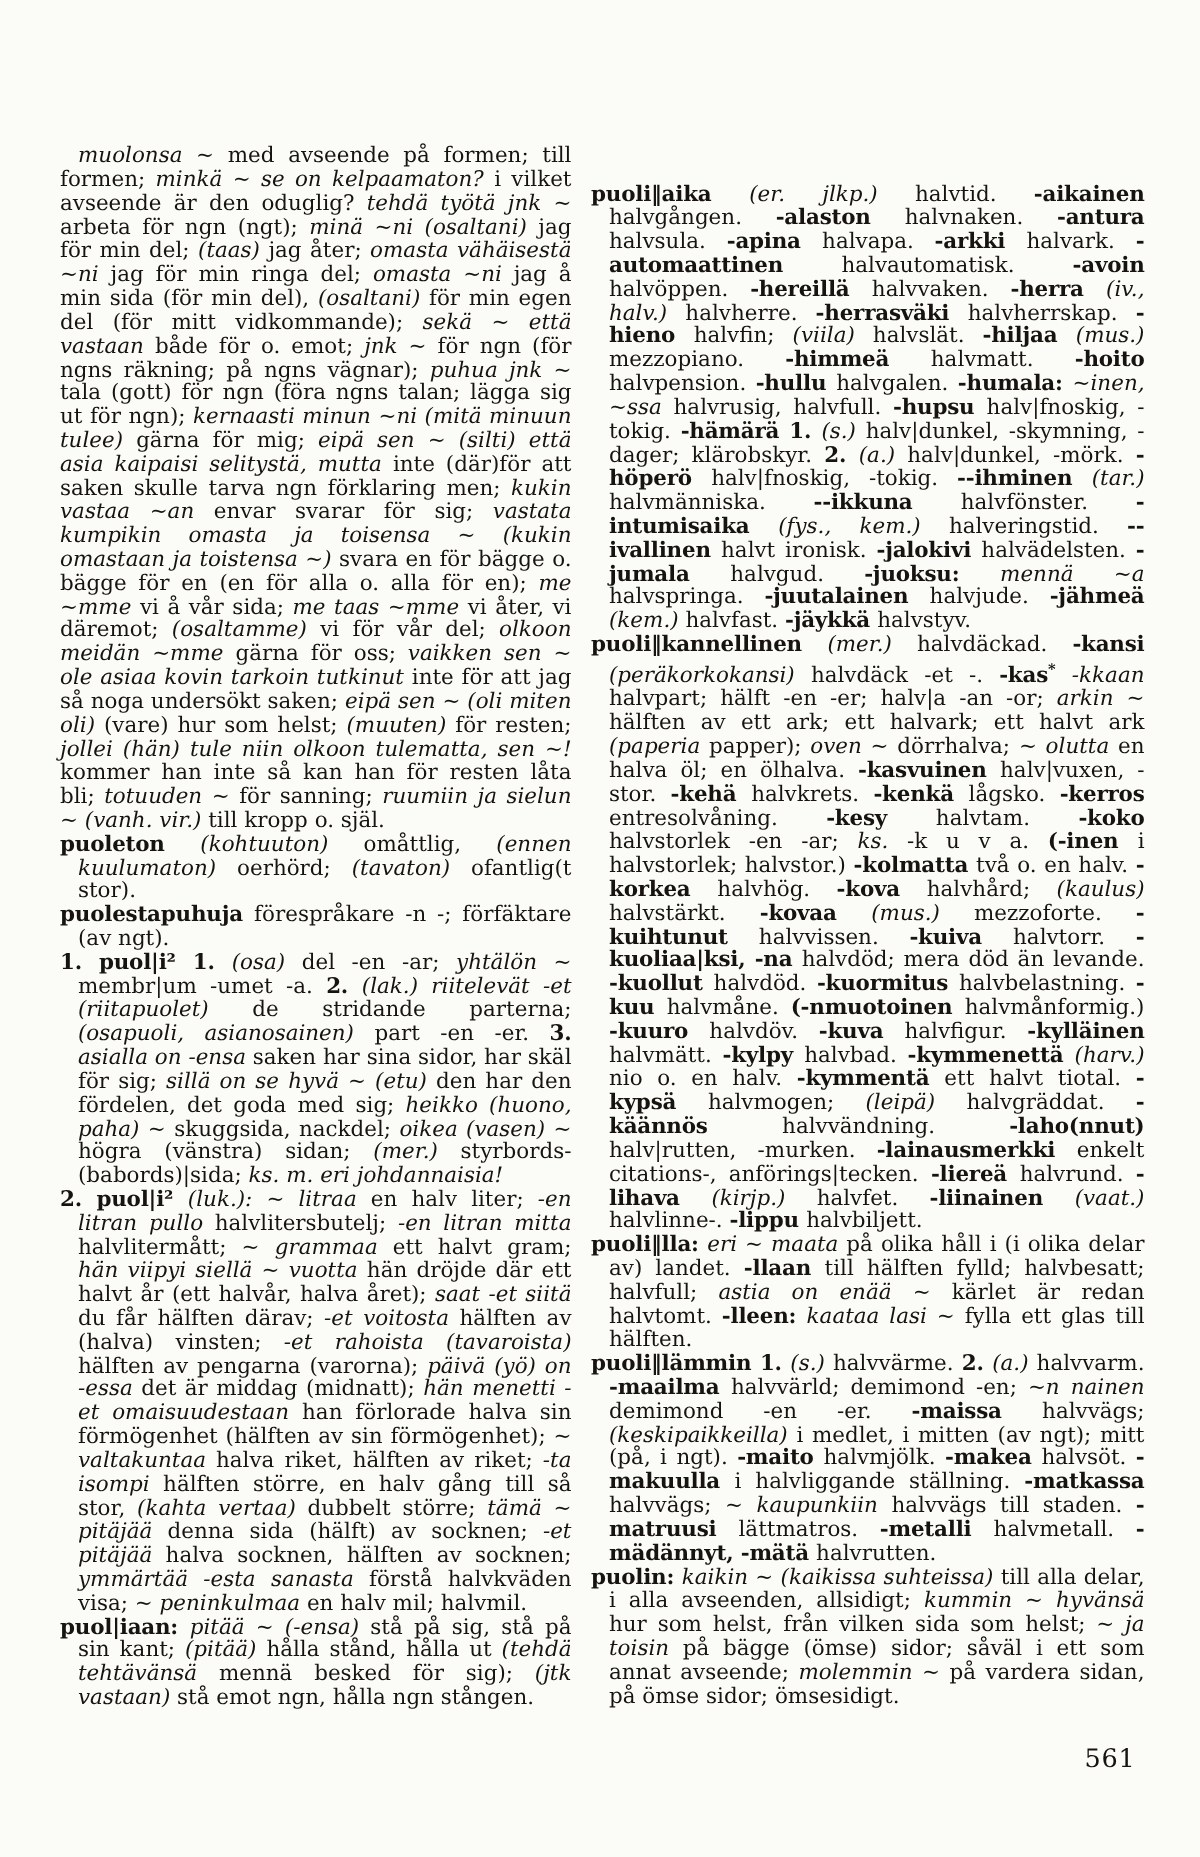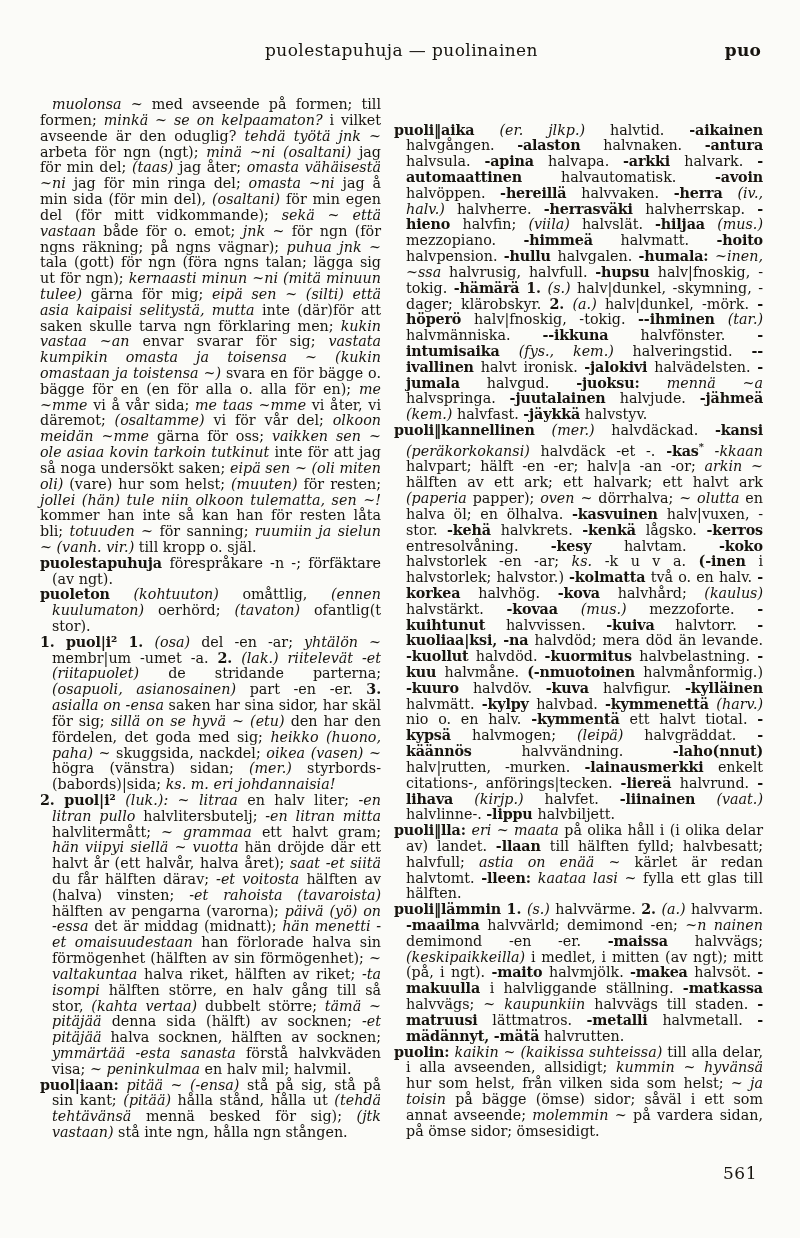--- a/index.html
+++ b/index.html
@@ -40,33 +40,29 @@
   .sup { vertical-align:super; font-size:68%; font-weight:bold; }
   .pageno {
     position:absolute; top:1163px; right:43px;
     font-size:17px; letter-spacing:.5px;
   }
 </style>
 </head>
 <body>
 
 <div class="page">
-  <div class="running-head">
-    <div class="title">puolestapuhuja — puolinainen</div>
-    <div class="guide">puo</div>
-  </div>
 
   <div class="body-block">
     <div class="col left" lang="sv">
         <p class="entry cont"><span class="i">muolonsa ~ </span><span>med avseende på formen; till formen; </span><span class="i">minkä ~ se on kelpaamaton? </span><span>i vilket avseende är den oduglig? </span><span class="i">tehdä työtä jnk ~ </span><span>arbeta för ngn (ngt); </span><span class="i">minä ~ni (osaltani) </span><span>jag för min del; </span><span class="i">(taas) </span><span>jag åter; </span><span class="i">omasta vähäisestä ~ni </span><span>jag för min ringa del; </span><span class="i">omasta ~ni </span><span>jag å min sida (för min del), </span><span class="i">(osaltani) </span><span>för min egen del (för mitt vidkommande); </span><span class="i">sekä ~ että vastaan </span><span>både för o. emot; </span><span class="i">jnk ~ </span><span>för ngn (för ngns räkning; på ngns vägnar); </span><span class="i">puhua jnk ~ </span><span>tala (gott) för ngn (föra ngns talan; lägga sig ut för ngn); </span><span class="i">kernaasti minun ~ni (mitä minuun tulee) </span><span>gärna för mig; </span><span class="i">eipä sen ~ (silti) että asia kaipaisi selitystä, mutta </span><span>inte (där)för att saken skulle tarva ngn förklaring men; </span><span class="i">kukin vastaa ~an </span><span>envar svarar för sig; </span><span class="i">vastata kumpikin omasta ja toisensa ~ (kukin omastaan ja toistensa ~) </span><span>svara en för bägge o. bägge för en (en för alla o. alla för en); </span><span class="i">me ~mme </span><span>vi å vår sida; </span><span class="i">me taas ~mme </span><span>vi åter, vi däremot; </span><span class="i">(osaltamme) </span><span>vi för vår del; </span><span class="i">olkoon meidän ~mme </span><span>gärna för oss; </span><span class="i">vaikken sen ~ ole asiaa kovin tarkoin tutkinut </span><span>inte för att jag så noga undersökt saken; </span><span class="i">eipä sen ~ (oli miten oli) </span><span>(vare) hur som helst; </span><span class="i">(muuten) </span><span>för resten; </span><span class="i">jollei (hän) tule niin olkoon tulematta, sen ~! </span><span>kommer han inte så kan han för resten låta bli; </span><span class="i">totuuden ~ </span><span>för sanning; </span><span class="i">ruumiin ja sielun ~ (vanh. vir.) </span><span>till kropp o. själ.</span></p>
+        <p class="entry"><span class="b">puoleton </span><span class="i">(kohtuuton) </span><span>omåttlig, </span><span class="i">(ennen kuulumaton) </span><span>oerhörd; </span><span class="i">(tavaton) </span><span>ofantlig(t stor).</span></p>
         <p class="entry"><span class="b">puolestapuhuja </span><span>förespråkare -n -; förfäktare (av ngt).</span></p>
-        <p class="entry"><span class="b">puoleton </span><span class="i">(kohtuuton) </span><span>omåttlig, </span><span class="i">(ennen kuulumaton) </span><span>oerhörd; </span><span class="i">(tavaton) </span><span>ofantlig(t stor).</span></p>
         <p class="entry"><span class="b">1. puol|i² 1. </span><span class="i">(osa) </span><span>del -en -ar; </span><span class="i">yhtälön ~ </span><span>membr|um -umet -a. </span><span class="b">2. </span><span class="i">(lak.) riitelevät -et (riitapuolet) </span><span>de stridande parterna; </span><span class="i">(osapuoli, asianosainen) </span><span>part -en -er. </span><span class="b">3. </span><span class="i">asialla on -ensa </span><span>saken har sina sidor, har skäl för sig; </span><span class="i">sillä on se hyvä ~ (etu) </span><span>den har den fördelen, det goda med sig; </span><span class="i">heikko (huono, paha) ~ </span><span>skuggsida, nackdel; </span><span class="i">oikea (vasen) ~ </span><span>högra (vänstra) sidan; </span><span class="i">(mer.) </span><span>styrbords- (babords)|sida; </span><span class="i">ks. m. eri johdannaisia!</span></p>
         <p class="entry"><span class="b">2. puol|i² </span><span class="i">(luk.): ~ litraa </span><span>en halv liter; </span><span class="i">-en litran pullo </span><span>halvlitersbutelj; </span><span class="i">-en litran mitta </span><span>halvlitermått; </span><span class="i">~ grammaa </span><span>ett halvt gram; </span><span class="i">hän viipyi siellä ~ vuotta </span><span>hän dröjde där ett halvt år (ett halvår, halva året); </span><span class="i">saat -et siitä </span><span>du får hälften därav; </span><span class="i">-et voitosta </span><span>hälften av (halva) vinsten; </span><span class="i">-et rahoista (tavaroista) </span><span>hälften av pengarna (varorna); </span><span class="i">päivä (yö) on -essa </span><span>det är middag (midnatt); </span><span class="i">hän menetti -et omaisuudestaan </span><span>han förlorade halva sin förmögenhet (hälften av sin förmögenhet); </span><span class="i">~ valtakuntaa </span><span>halva riket, hälften av riket; </span><span class="i">-ta isompi </span><span>hälften större, en halv gång till så stor, </span><span class="i">(kahta vertaa) </span><span>dubbelt större; </span><span class="i">tämä ~ pitäjää </span><span>denna sida (hälft) av socknen; </span><span class="i">-et pitäjää </span><span>halva socknen, hälften av socknen; </span><span class="i">ymmärtää -esta sanasta </span><span>förstå halvkväden visa; </span><span class="i">~ peninkulmaa </span><span>en halv mil; halvmil.</span></p>
-        <p class="entry"><span class="b">puol|iaan: </span><span class="i">pitää ~ (-ensa) </span><span>stå på sig, stå på sin kant; </span><span class="i">(pitää) </span><span>hålla stånd, hålla ut </span><span class="i">(tehdä tehtävänsä </span><span>mennä besked för sig); </span><span class="i">(jtk vastaan) </span><span>stå inte ngn, hålla ngn stången.</span></p>
+        <p class="entry"><span class="b">puol|iaan: </span><span class="i">pitää ~ (-ensa) </span><span>stå på sig, stå på sin kant; </span><span class="i">(pitää) </span><span>hålla stånd, hålla ut </span><span class="i">(tehdä tehtävänsä </span><span>mennä besked för sig); </span><span class="i">(jtk vastaan) </span><span>stå emot ngn, hålla ngn stången.</span></p>
       </div>
     <div class="rule"></div>
     <div class="col right" lang="sv">
         <p class="entry"><span class="b">puoli‖aika </span><span class="i">(er. jlkp.) </span><span>halvtid. </span><span class="b">-aikainen </span><span>halvgången. </span><span class="b">-alaston </span><span>halvnaken. </span><span class="b">-antura </span><span>halvsula. </span><span class="b">-apina </span><span>halvapa. </span><span class="b">-arkki </span><span>halvark. </span><span class="b">-automaattinen </span><span>halvautomatisk. </span><span class="b">-avoin </span><span>halvöppen. </span><span class="b">-hereillä </span><span>halvvaken. </span><span class="b">-herra </span><span class="i">(iv., halv.) </span><span>halvherre. </span><span class="b">-herrasväki </span><span>halvherrskap. </span><span class="b">-hieno </span><span>halvfin; </span><span class="i">(viila) </span><span>halvslät. </span><span class="b">-hiljaa </span><span class="i">(mus.) </span><span>mezzopiano. </span><span class="b">-himmeä </span><span>halvmatt. </span><span class="b">-hoito </span><span>halvpension. </span><span class="b">-hullu </span><span>halvgalen. </span><span class="b">-humala: </span><span class="i">~inen, ~ssa </span><span>halvrusig, halvfull. </span><span class="b">-hupsu </span><span>halv|fnoskig, -tokig. </span><span class="b">-hämärä 1. </span><span class="i">(s.) </span><span>halv|dunkel, -skymning, -dager; klärobskyr. </span><span class="b">2. </span><span class="i">(a.) </span><span>halv|dunkel, -mörk. </span><span class="b">-höperö </span><span>halv|fnoskig, -tokig. </span><span class="b">--ihminen </span><span class="i">(tar.) </span><span>halvmänniska. </span><span class="b">--ikkuna </span><span>halvfönster. </span><span class="b">-intumisaika </span><span class="i">(fys., kem.) </span><span>halveringstid. </span><span class="b">--ivallinen </span><span>halvt ironisk. </span><span class="b">-jalokivi </span><span>halvädelsten. </span><span class="b">-jumala </span><span>halvgud. </span><span class="b">-juoksu: </span><span class="i">mennä ~a </span><span>halvspringa. </span><span class="b">-juutalainen </span><span>halvjude. </span><span class="b">-jähmeä </span><span class="i">(kem.) </span><span>halvfast. </span><span class="b">-jäykkä </span><span>halvstyv.</span></p>
         <p class="entry"><span class="b">puoli‖kannellinen </span><span class="i">(mer.) </span><span>halvdäckad. </span><span class="b">-kansi </span><span class="i">(peräkorkokansi) </span><span>halvdäck -et -. </span><span class="b">-kas</span><span class="sup">*</span><span class="i"> -kkaan </span><span>halvpart; hälft -en -er; halv|a -an -or; </span><span class="i">arkin ~ </span><span>hälften av ett ark; ett halvark; ett halvt ark </span><span class="i">(paperia </span><span>papper); </span><span class="i">oven ~ </span><span>dörrhalva; </span><span class="i">~ olutta </span><span>en halva öl; en ölhalva. </span><span class="b">-kasvuinen </span><span>halv|vuxen, -stor. </span><span class="b">-kehä </span><span>halvkrets. </span><span class="b">-kenkä </span><span>lågsko. </span><span class="b">-kerros </span><span>entresolvåning. </span><span class="b">-kesy </span><span>halvtam. </span><span class="b">-koko </span><span>halvstorlek -en -ar; </span><span class="i">ks. </span><span>-k u v a. </span><span class="b">(-inen </span><span>i halvstorlek; halvstor.) </span><span class="b">-kolmatta </span><span>två o. en halv. </span><span class="b">-korkea </span><span>halvhög. </span><span class="b">-kova </span><span>halvhård; </span><span class="i">(kaulus) </span><span>halvstärkt. </span><span class="b">-kovaa </span><span class="i">(mus.) </span><span>mezzoforte. </span><span class="b">-kuihtunut </span><span>halvvissen. </span><span class="b">-kuiva </span><span>halvtorr. </span><span class="b">-kuoliaa|ksi, -na </span><span>halvdöd; mera död än levande. </span><span class="b">-kuollut </span><span>halvdöd. </span><span class="b">-kuormitus </span><span>halvbelastning. </span><span class="b">-kuu </span><span>halvmåne. </span><span class="b">(-nmuotoinen </span><span>halvmånformig.) </span><span class="b">-kuuro </span><span>halvdöv. </span><span class="b">-kuva </span><span>halvfigur. </span><span class="b">-kylläinen </span><span>halvmätt. </span><span class="b">-kylpy </span><span>halvbad. </span><span class="b">-kymmenettä </span><span class="i">(harv.) </span><span>nio o. en halv. </span><span class="b">-kymmentä </span><span>ett halvt tiotal. </span><span class="b">-kypsä </span><span>halvmogen; </span><span class="i">(leipä) </span><span>halvgräddat. </span><span class="b">-käännös </span><span>halvvändning. </span><span class="b">-laho(nnut) </span><span>halv|rutten, -murken. </span><span class="b">-lainausmerkki </span><span>enkelt citations-, anförings|tecken. </span><span class="b">-liereä </span><span>halvrund. </span><span class="b">-lihava </span><span class="i">(kirjp.) </span><span>halvfet. </span><span class="b">-liinainen </span><span class="i">(vaat.) </span><span>halvlinne-. </span><span class="b">-lippu </span><span>halvbiljett.</span></p>
         <p class="entry"><span class="b">puoli‖lla: </span><span class="i">eri ~ maata </span><span>på olika håll i (i olika delar av) landet. </span><span class="b">-llaan </span><span>till hälften fylld; halvbesatt; halvfull; </span><span class="i">astia on enää ~ </span><span>kärlet är redan halvtomt. </span><span class="b">-lleen: </span><span class="i">kaataa lasi ~ </span><span>fylla ett glas till hälften.</span></p>
         <p class="entry"><span class="b">puoli‖lämmin 1. </span><span class="i">(s.) </span><span>halvvärme. </span><span class="b">2. </span><span class="i">(a.) </span><span>halvvarm. </span><span class="b">-maailma </span><span>halvvärld; demimond -en; </span><span class="i">~n nainen </span><span>demimond -en -er. </span><span class="b">-maissa </span><span>halvvägs; </span><span class="i">(keskipaikkeilla) </span><span>i medlet, i mitten (av ngt); mitt (på, i ngt). </span><span class="b">-maito </span><span>halvmjölk. </span><span class="b">-makea </span><span>halvsöt. </span><span class="b">-makuulla </span><span>i halvliggande ställning. </span><span class="b">-matkassa </span><span>halvvägs; </span><span class="i">~ kaupunkiin </span><span>halvvägs till staden. </span><span class="b">-matruusi </span><span>lättmatros. </span><span class="b">-metalli </span><span>halvmetall. </span><span class="b">-mädännyt, -mätä </span><span>halvrutten.</span></p>
         <p class="entry"><span class="b">puolin: </span><span class="i">kaikin ~ (kaikissa suhteissa) </span><span>till alla delar, i alla avseenden, allsidigt; </span><span class="i">kummin ~ hyvänsä </span><span>hur som helst, från vilken sida som helst; </span><span class="i">~ ja toisin </span><span>på bägge (ömse) sidor; såväl i ett som annat avseende; </span><span class="i">molemmin ~ </span><span>på vardera sidan, på ömse sidor; ömsesidigt.</span></p>
       </div>
   </div>

